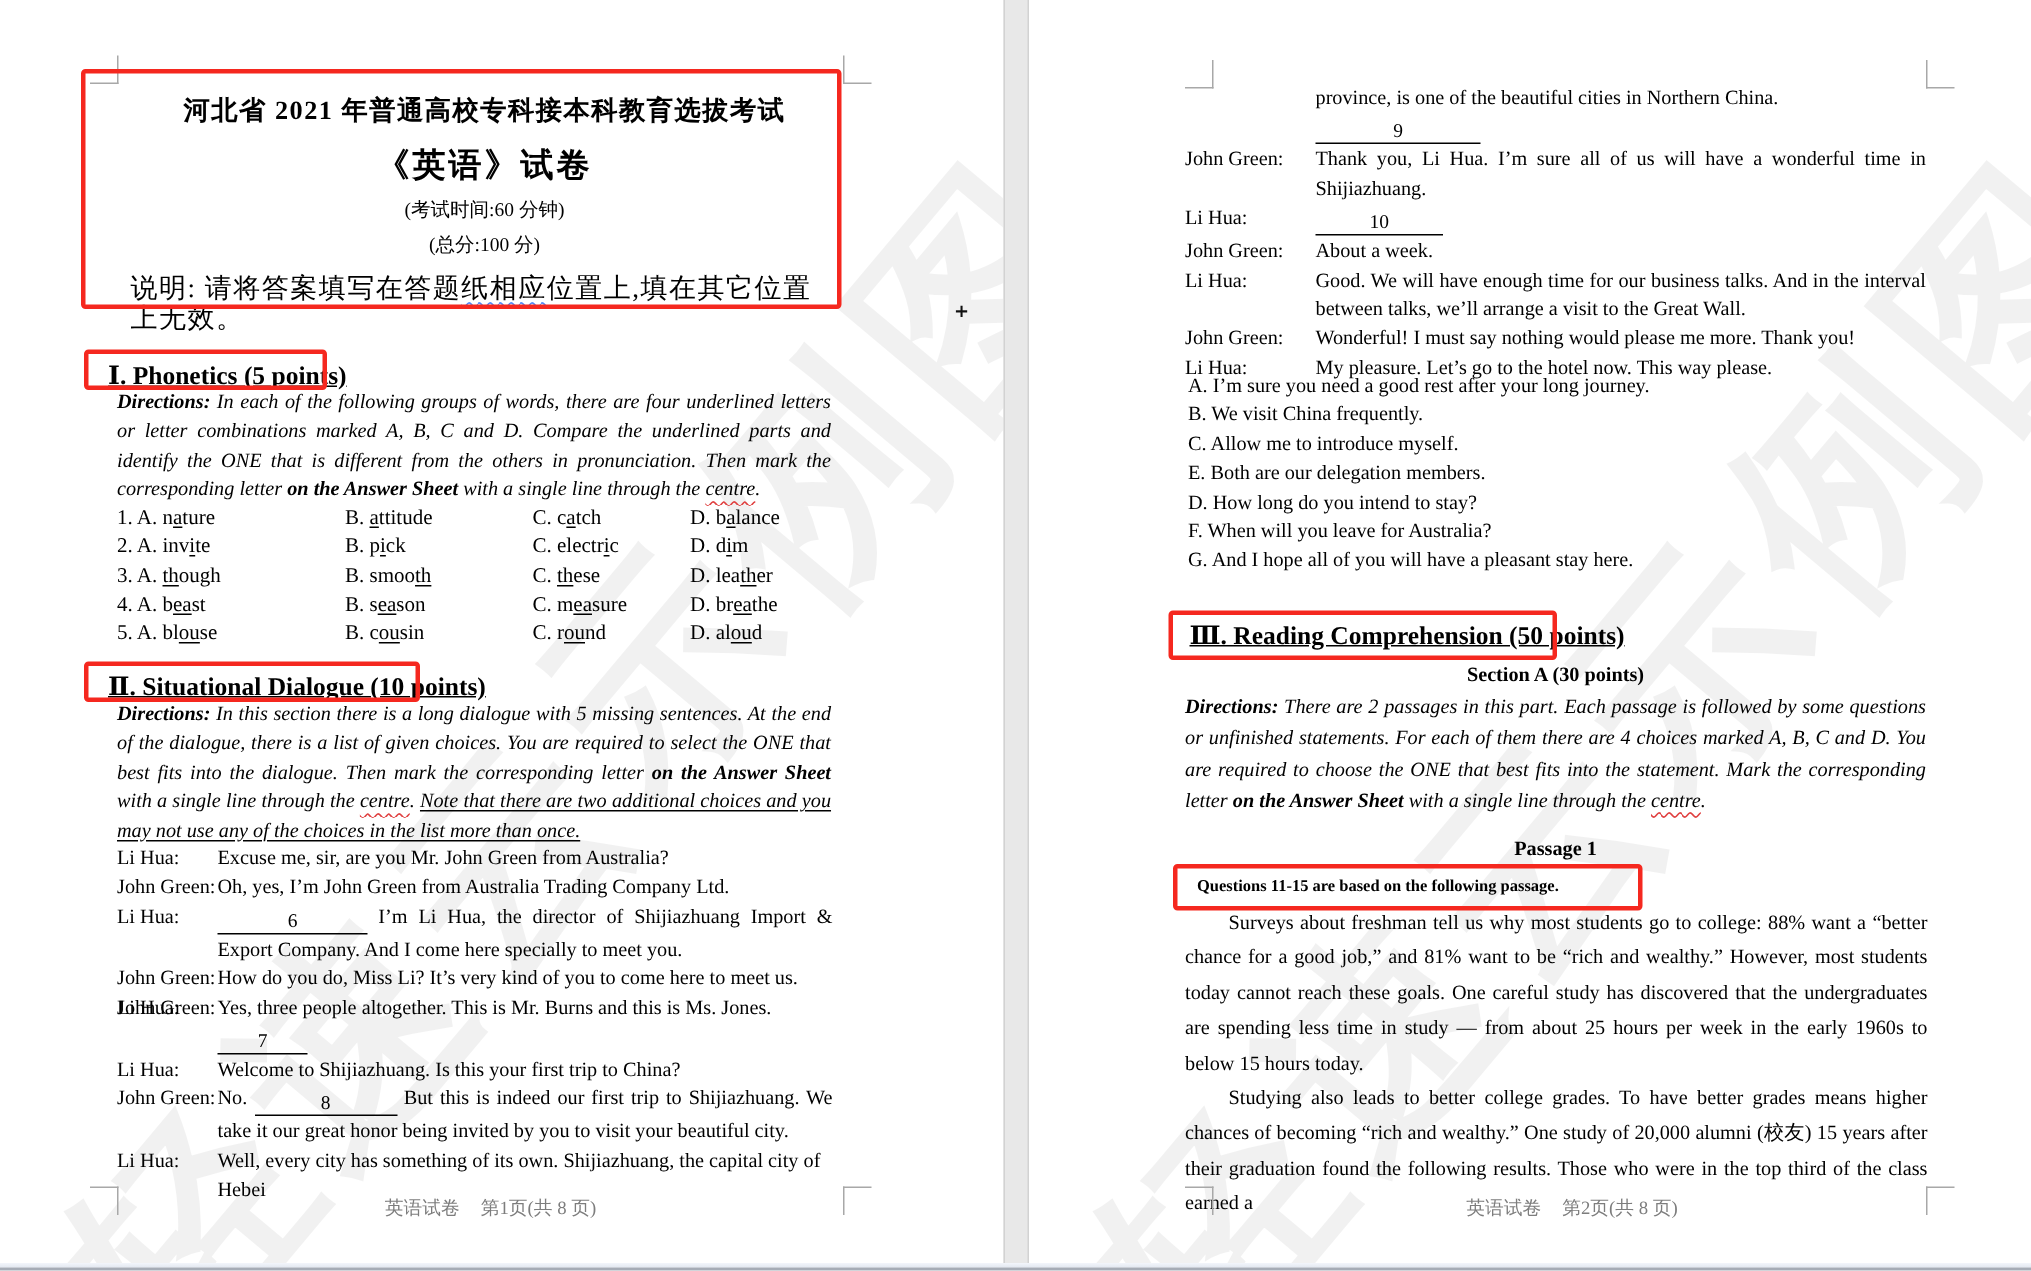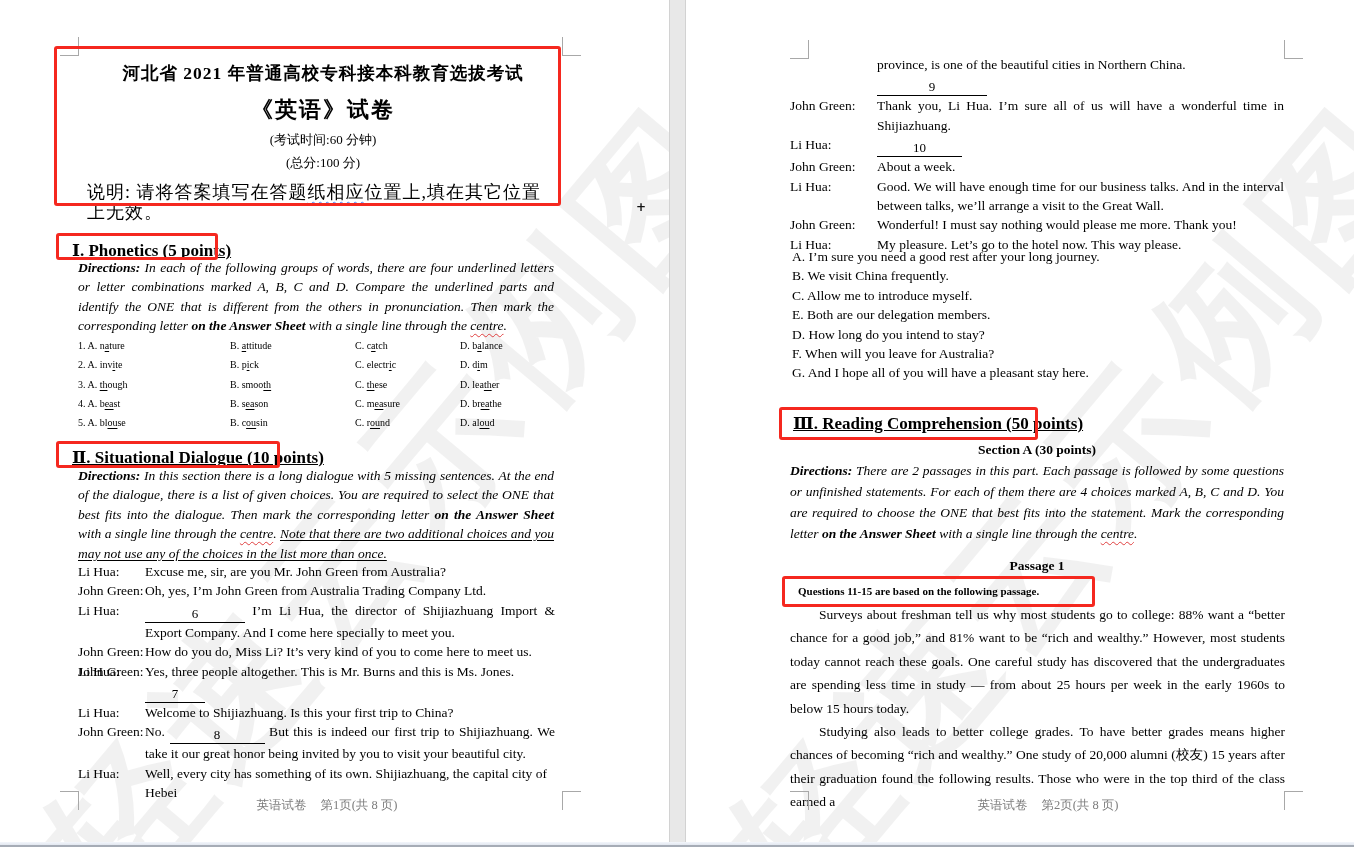--- a/index.html
+++ b/index.html
@@ -50,21 +50,21 @@
   .p2 .qnote{left:112px;top:585px;font-weight:bold;font-size:11px;white-space:nowrap;}
   .p2 .paras{left:104px;top:603px;width:495px;}
   .p2 .foot{left:104px;top:797px;width:494px;}
 
   .dir{font-style:italic;font-size:13.5px;line-height:19.4px;text-align:justify;}
   .dir .b,.b{font-weight:bold;}
   .ul{text-decoration:underline;text-underline-offset:2px;}
   .wavy-red{text-decoration:underline wavy var(--wred,#e04040);text-decoration-thickness:1px;text-underline-offset:3px;text-decoration-skip-ink:none;}
   .wavy-blue{text-decoration:underline wavy var(--wblue,#4f86f7);text-decoration-thickness:1px;text-underline-offset:3px;text-decoration-skip-ink:none;}
 
-  .ph-row{display:flex;line-height:19.3px;font-size:10px;}
+  .ph-row{display:flex;line-height:19.3px;font-size:14px;}
   .ph-row .c0{width:152px;}
   .ph-row .c1{width:125px;}
   .ph-row .c2{width:105px;}
   .ph-row .c3{flex:1;}
   .uline{text-decoration:underline;text-underline-offset:2px;text-decoration-skip-ink:none;}
 
   .dia{position:relative;line-height:19.4px;font-size:13.5px;}
   .dia.j{text-align:justify;}
   .p1 .dia{padding-left:67px;}
   .p2 .dia{padding-left:87px;}

